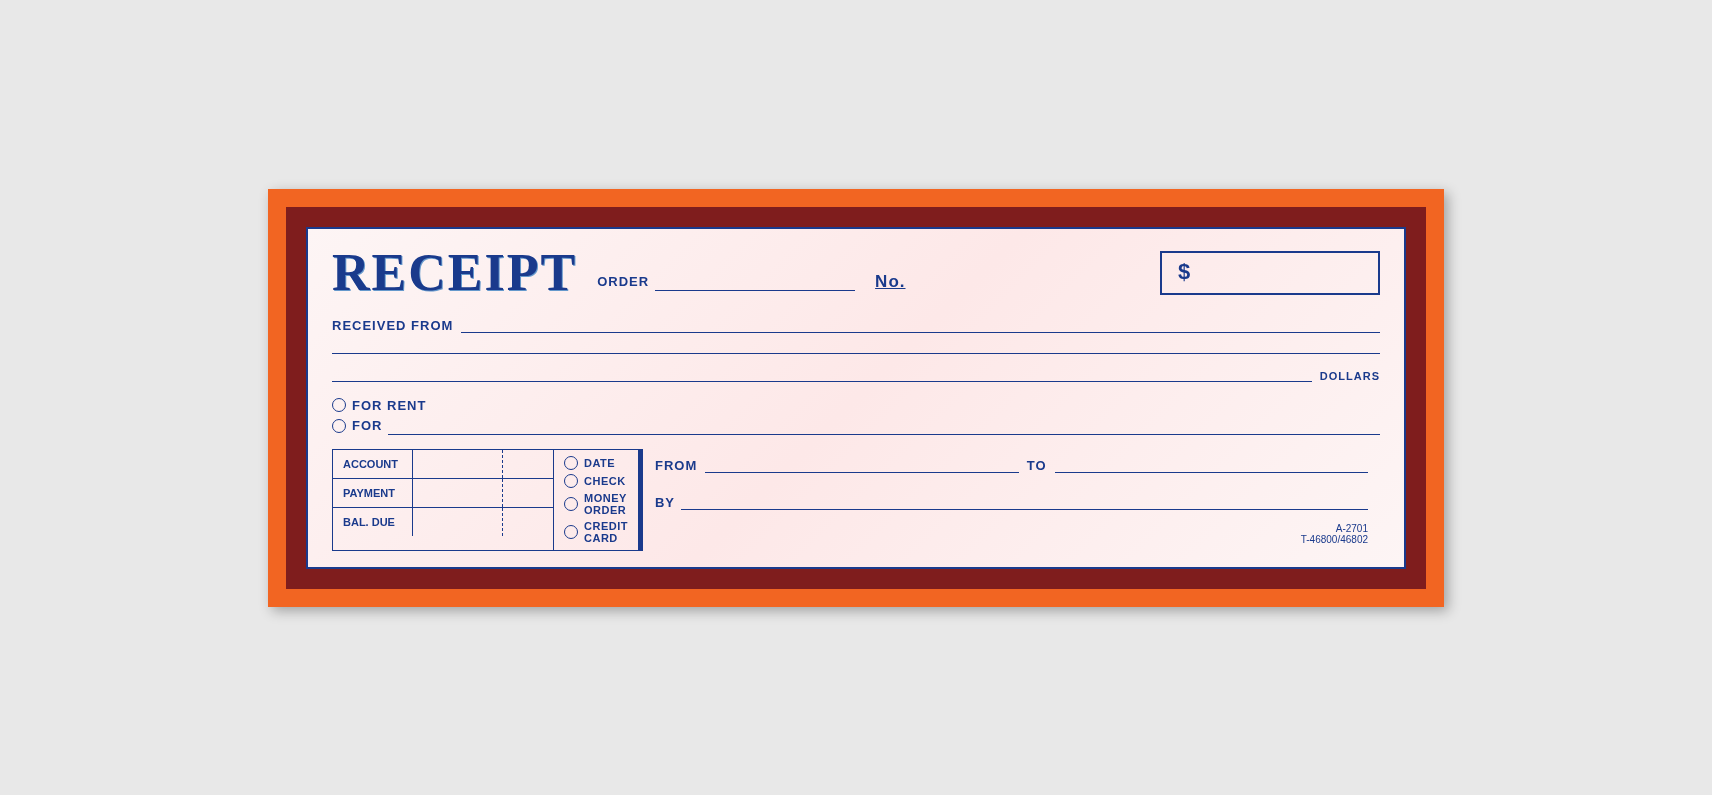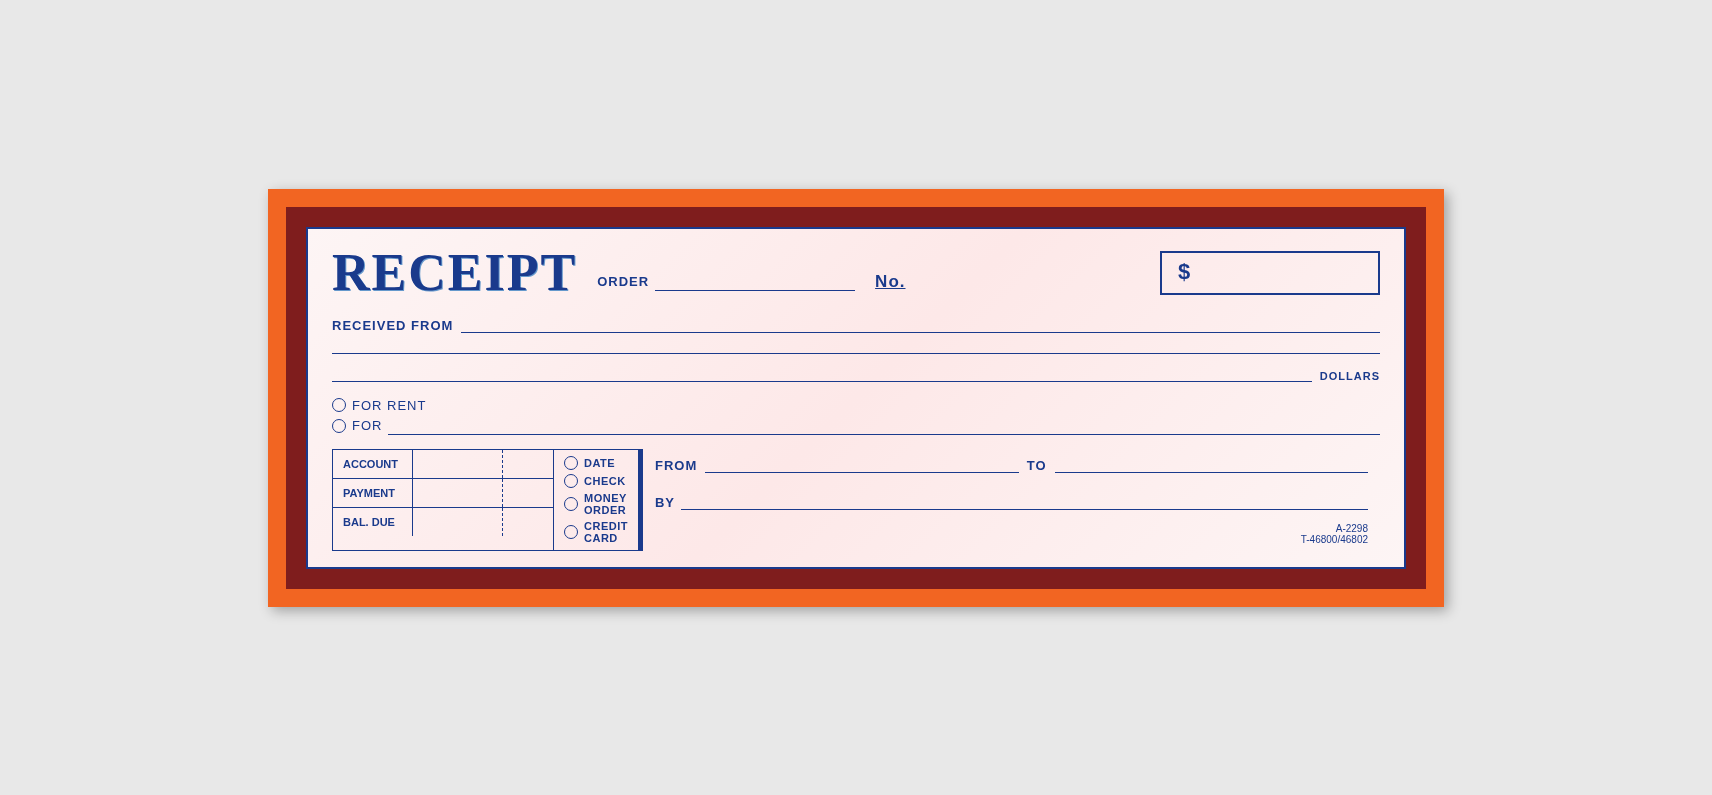--- a/index.html
+++ b/index.html
@@ -165,21 +165,21 @@
       width: 14px;
       height: 14px;
       border: 1.5px solid #1a3a8c;
       border-radius: 50%;
       display: inline-block;
       flex-shrink: 0;
     }
 
     .for-label {
       font-size: 13px;
-      font-weight: normal;
+      font-weight: bold;
       color: #1a3a8c;
       letter-spacing: 1px;
     }
 
     .for-line {
       border-bottom: 1.5px solid #1a3a8c;
       flex: 1;
       height: 18px;
     }
 
@@ -411,21 +411,21 @@
             <span class="from-label">FROM</span>
             <div class="from-line"></div>
             <span class="to-label">TO</span>
             <div class="to-line"></div>
           </div>
           <div class="by-row">
             <span class="by-label">BY</span>
             <div class="by-line"></div>
           </div>
           <div class="form-codes">
-            <span class="form-code-line">A-2298</span>
+            <span class="form-code-line">A-2701</span>
             <span class="form-code-line">T-46800/46802</span>
           </div>
         </div>
 
       </div>
     </div>
   </div>
 </div>
 
 </body></html>

